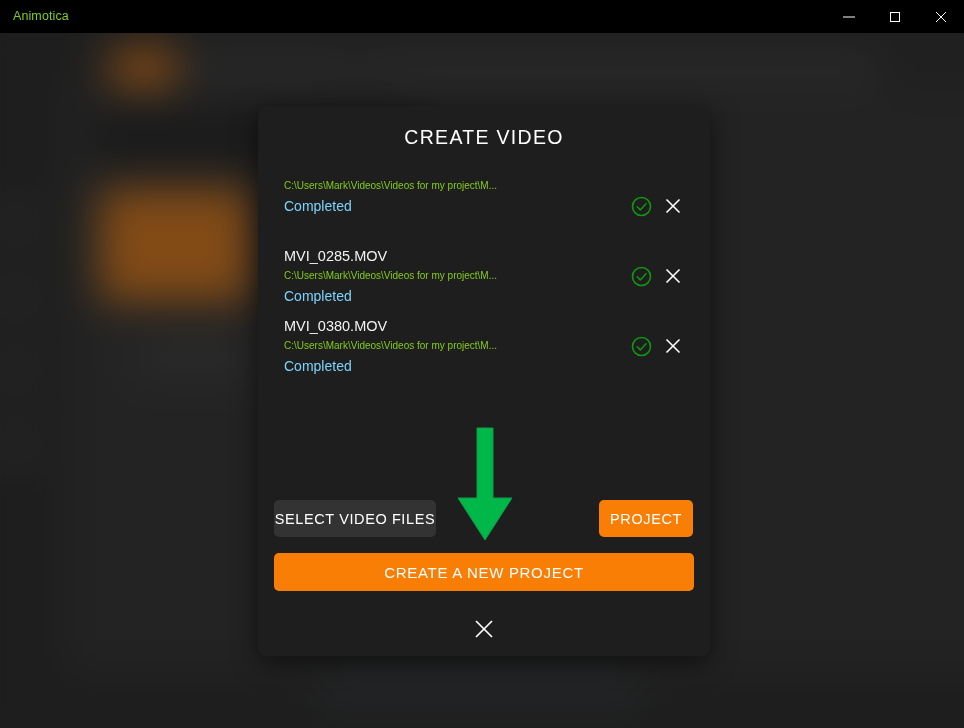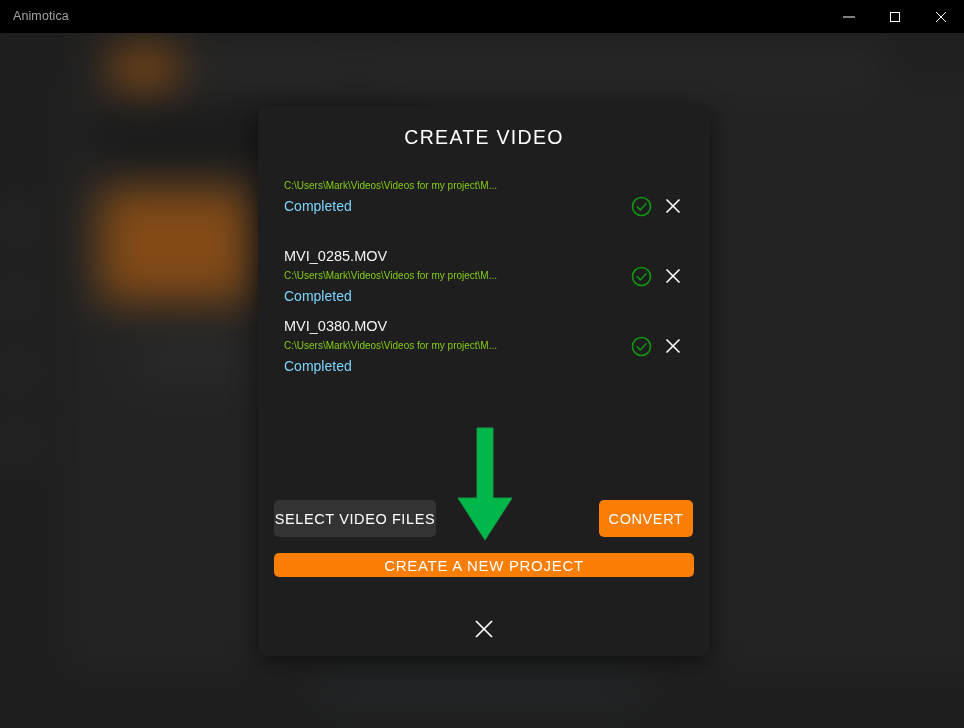--- a/index.html
+++ b/index.html
@@ -28,21 +28,21 @@
     left: 0; top: 0;
     width: 964px;
     height: 33px;
     background: #000000;
     display: flex;
     align-items: center;
     z-index: 40;
   }
   .titlebar-title {
     margin-left: 13px;
-    color: #a3a3a3;
+    color: #84cc16;
     font-size: 12.5px;
     letter-spacing: .1px;
     line-height: 33px;
     user-select: none;
   }
   .titlebar-spacer { flex: 1 1 auto; }
   .win-btn {
     width: 46px;
     height: 33px;
     display: flex;
@@ -233,21 +233,21 @@
     left: 341px;
     top: 394px;
     width: 94px;
     height: 37px;
     background: #f97e06;
   }
   .btn-create {
     left: 16px;
     top: 447px;
     width: 420px;
-    height: 24px;
+    height: 38px;
     background: #f97e06;
     font-size: 15px;
     letter-spacing: .7px;
   }
 
   .dialog-close {
     position: absolute;
     left: 211px;
     top: 508px;
     width: 30px;
@@ -387,21 +387,21 @@
               <line x1="3.5" y1="3.5" x2="16.5" y2="16.5" stroke="#ffffff" stroke-width="1.6"></line>
               <line x1="16.5" y1="3.5" x2="3.5" y2="16.5" stroke="#ffffff" stroke-width="1.6"></line>
             </svg>
           </div>
         </div>
       </div>
 
     </div>
 
     <div class="btn btn-select">SELECT VIDEO FILES</div>
-    <div class="btn btn-convert">CONVERT</div>
+    <div class="btn btn-convert">PROJECT</div>
     <div class="btn btn-create">CREATE A NEW PROJECT</div>
 
     <div class="dialog-close">
       <svg width="24" height="24" viewBox="0 0 24 24">
         <line x1="4" y1="4" x2="20" y2="20" stroke="#ffffff" stroke-width="1.7"></line>
         <line x1="20" y1="4" x2="4" y2="20" stroke="#ffffff" stroke-width="1.7"></line>
       </svg>
     </div>
   </div>
 

